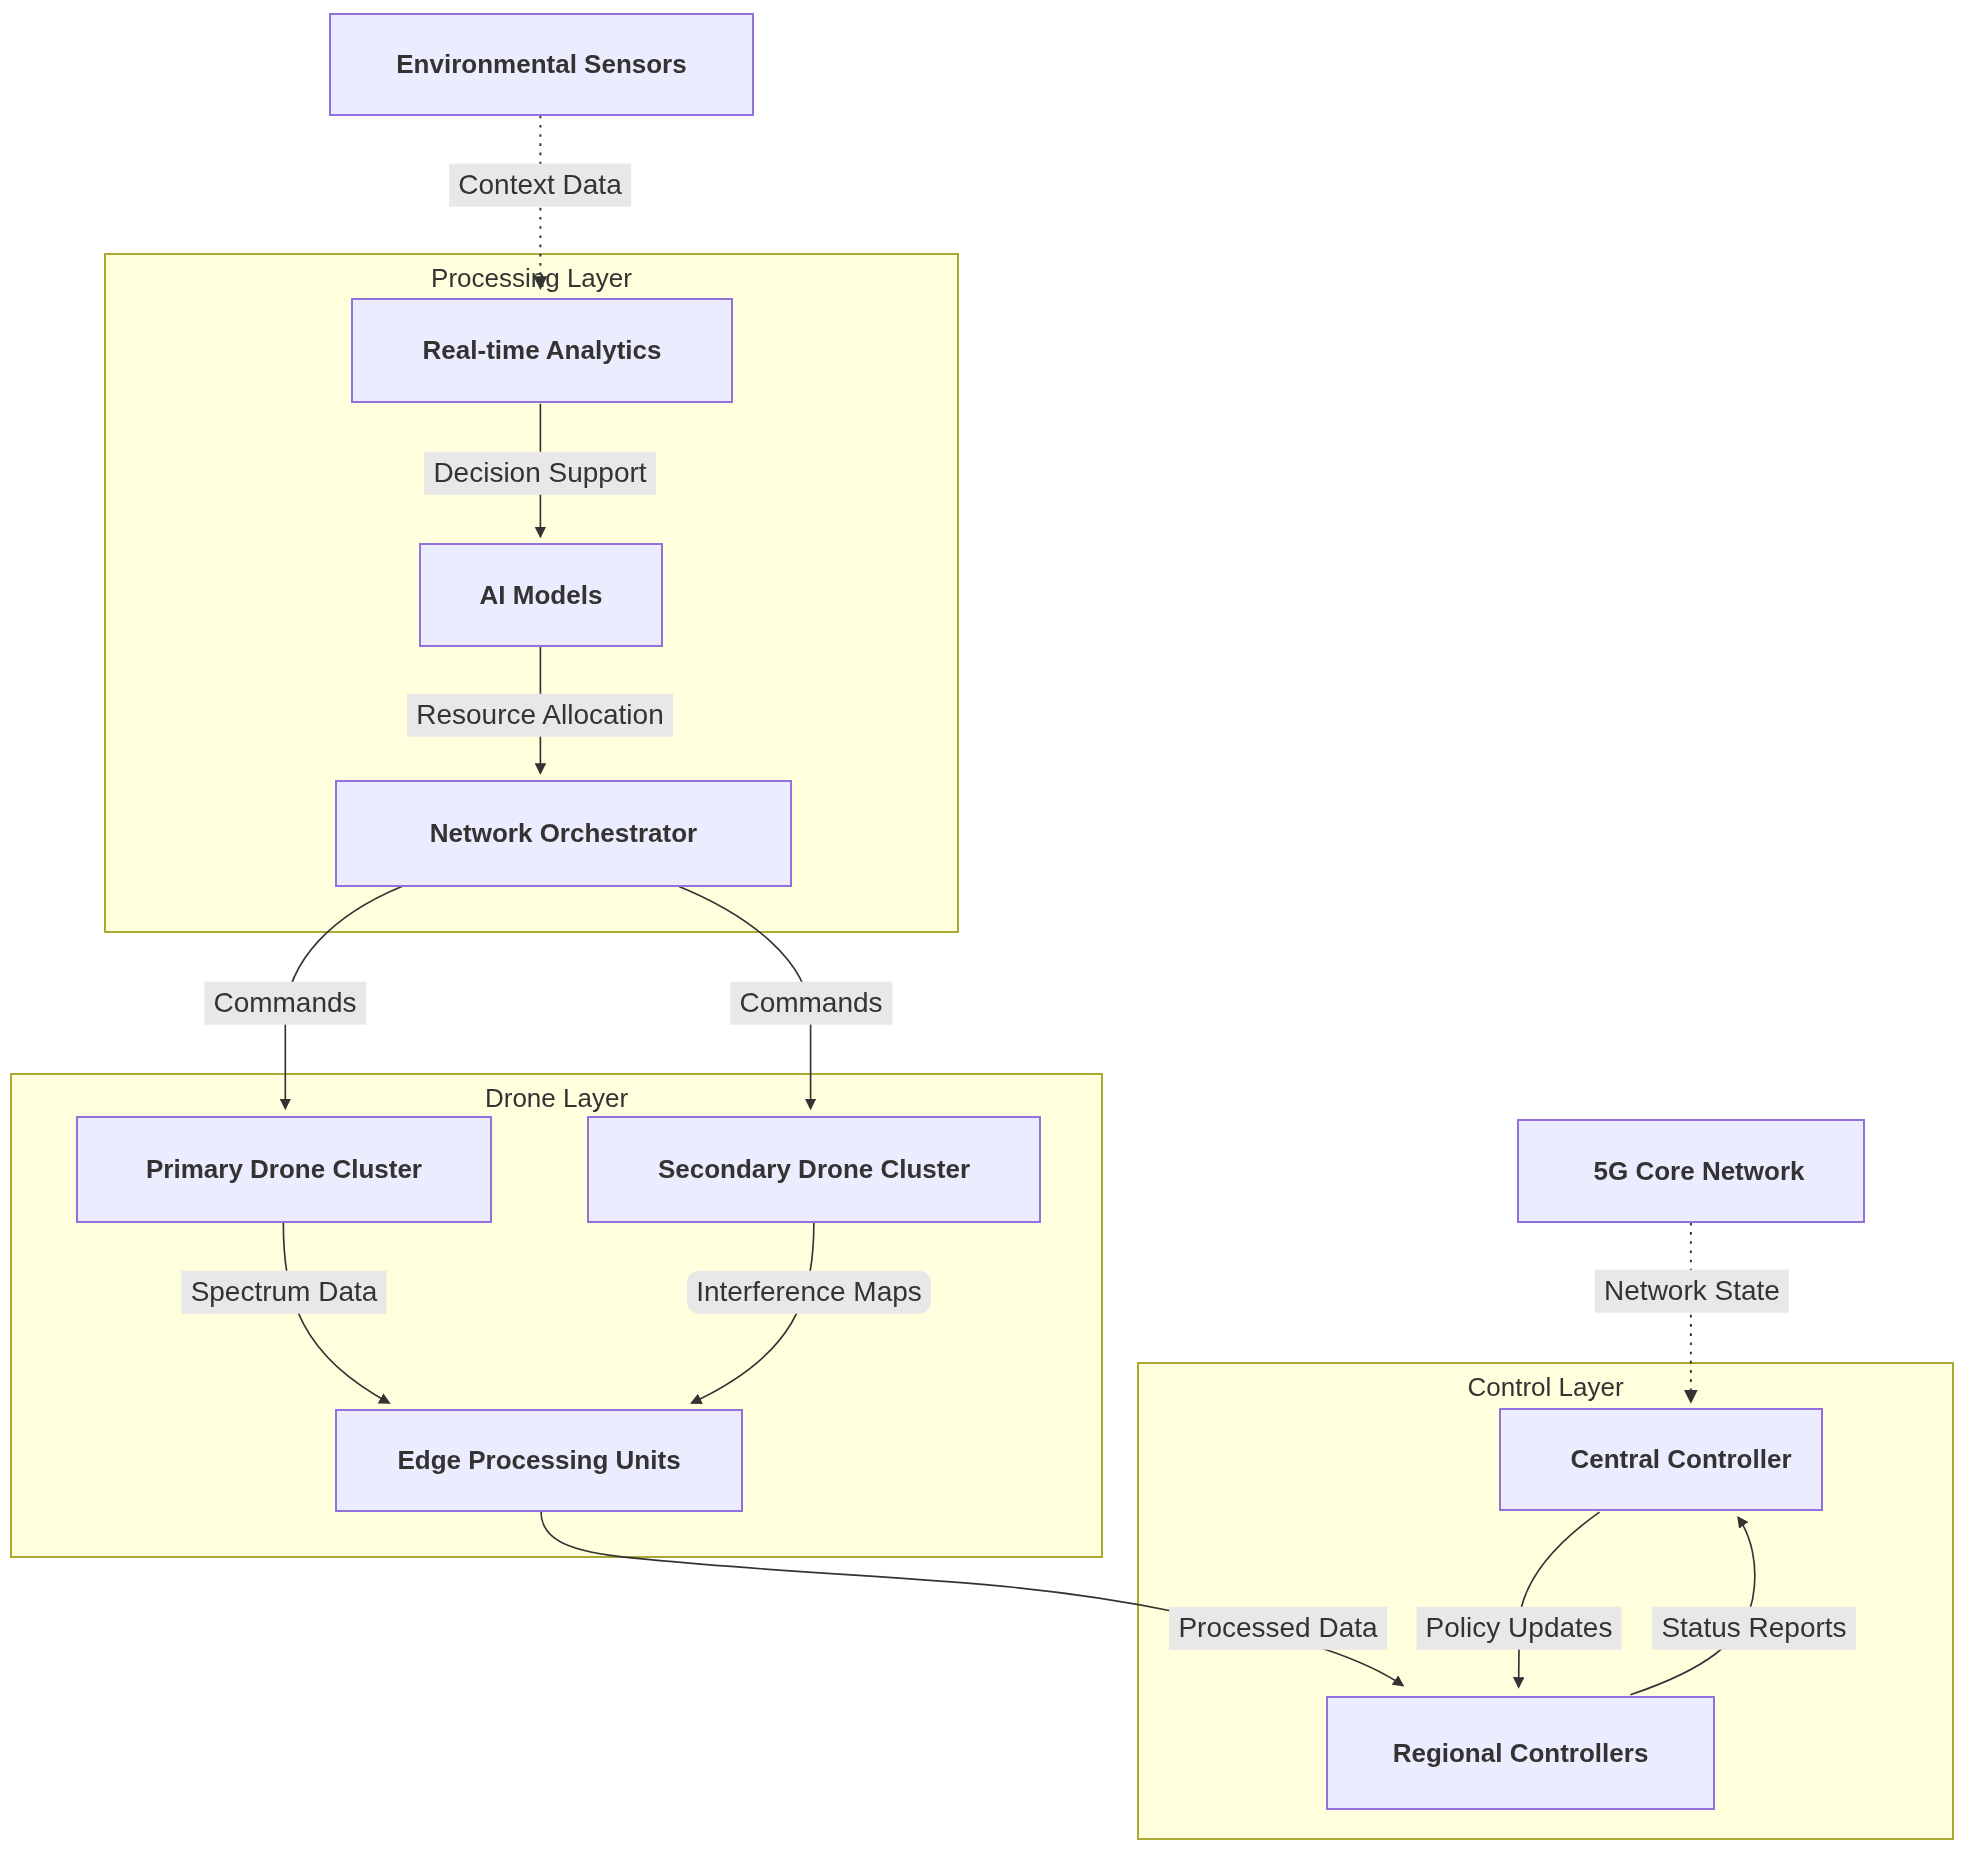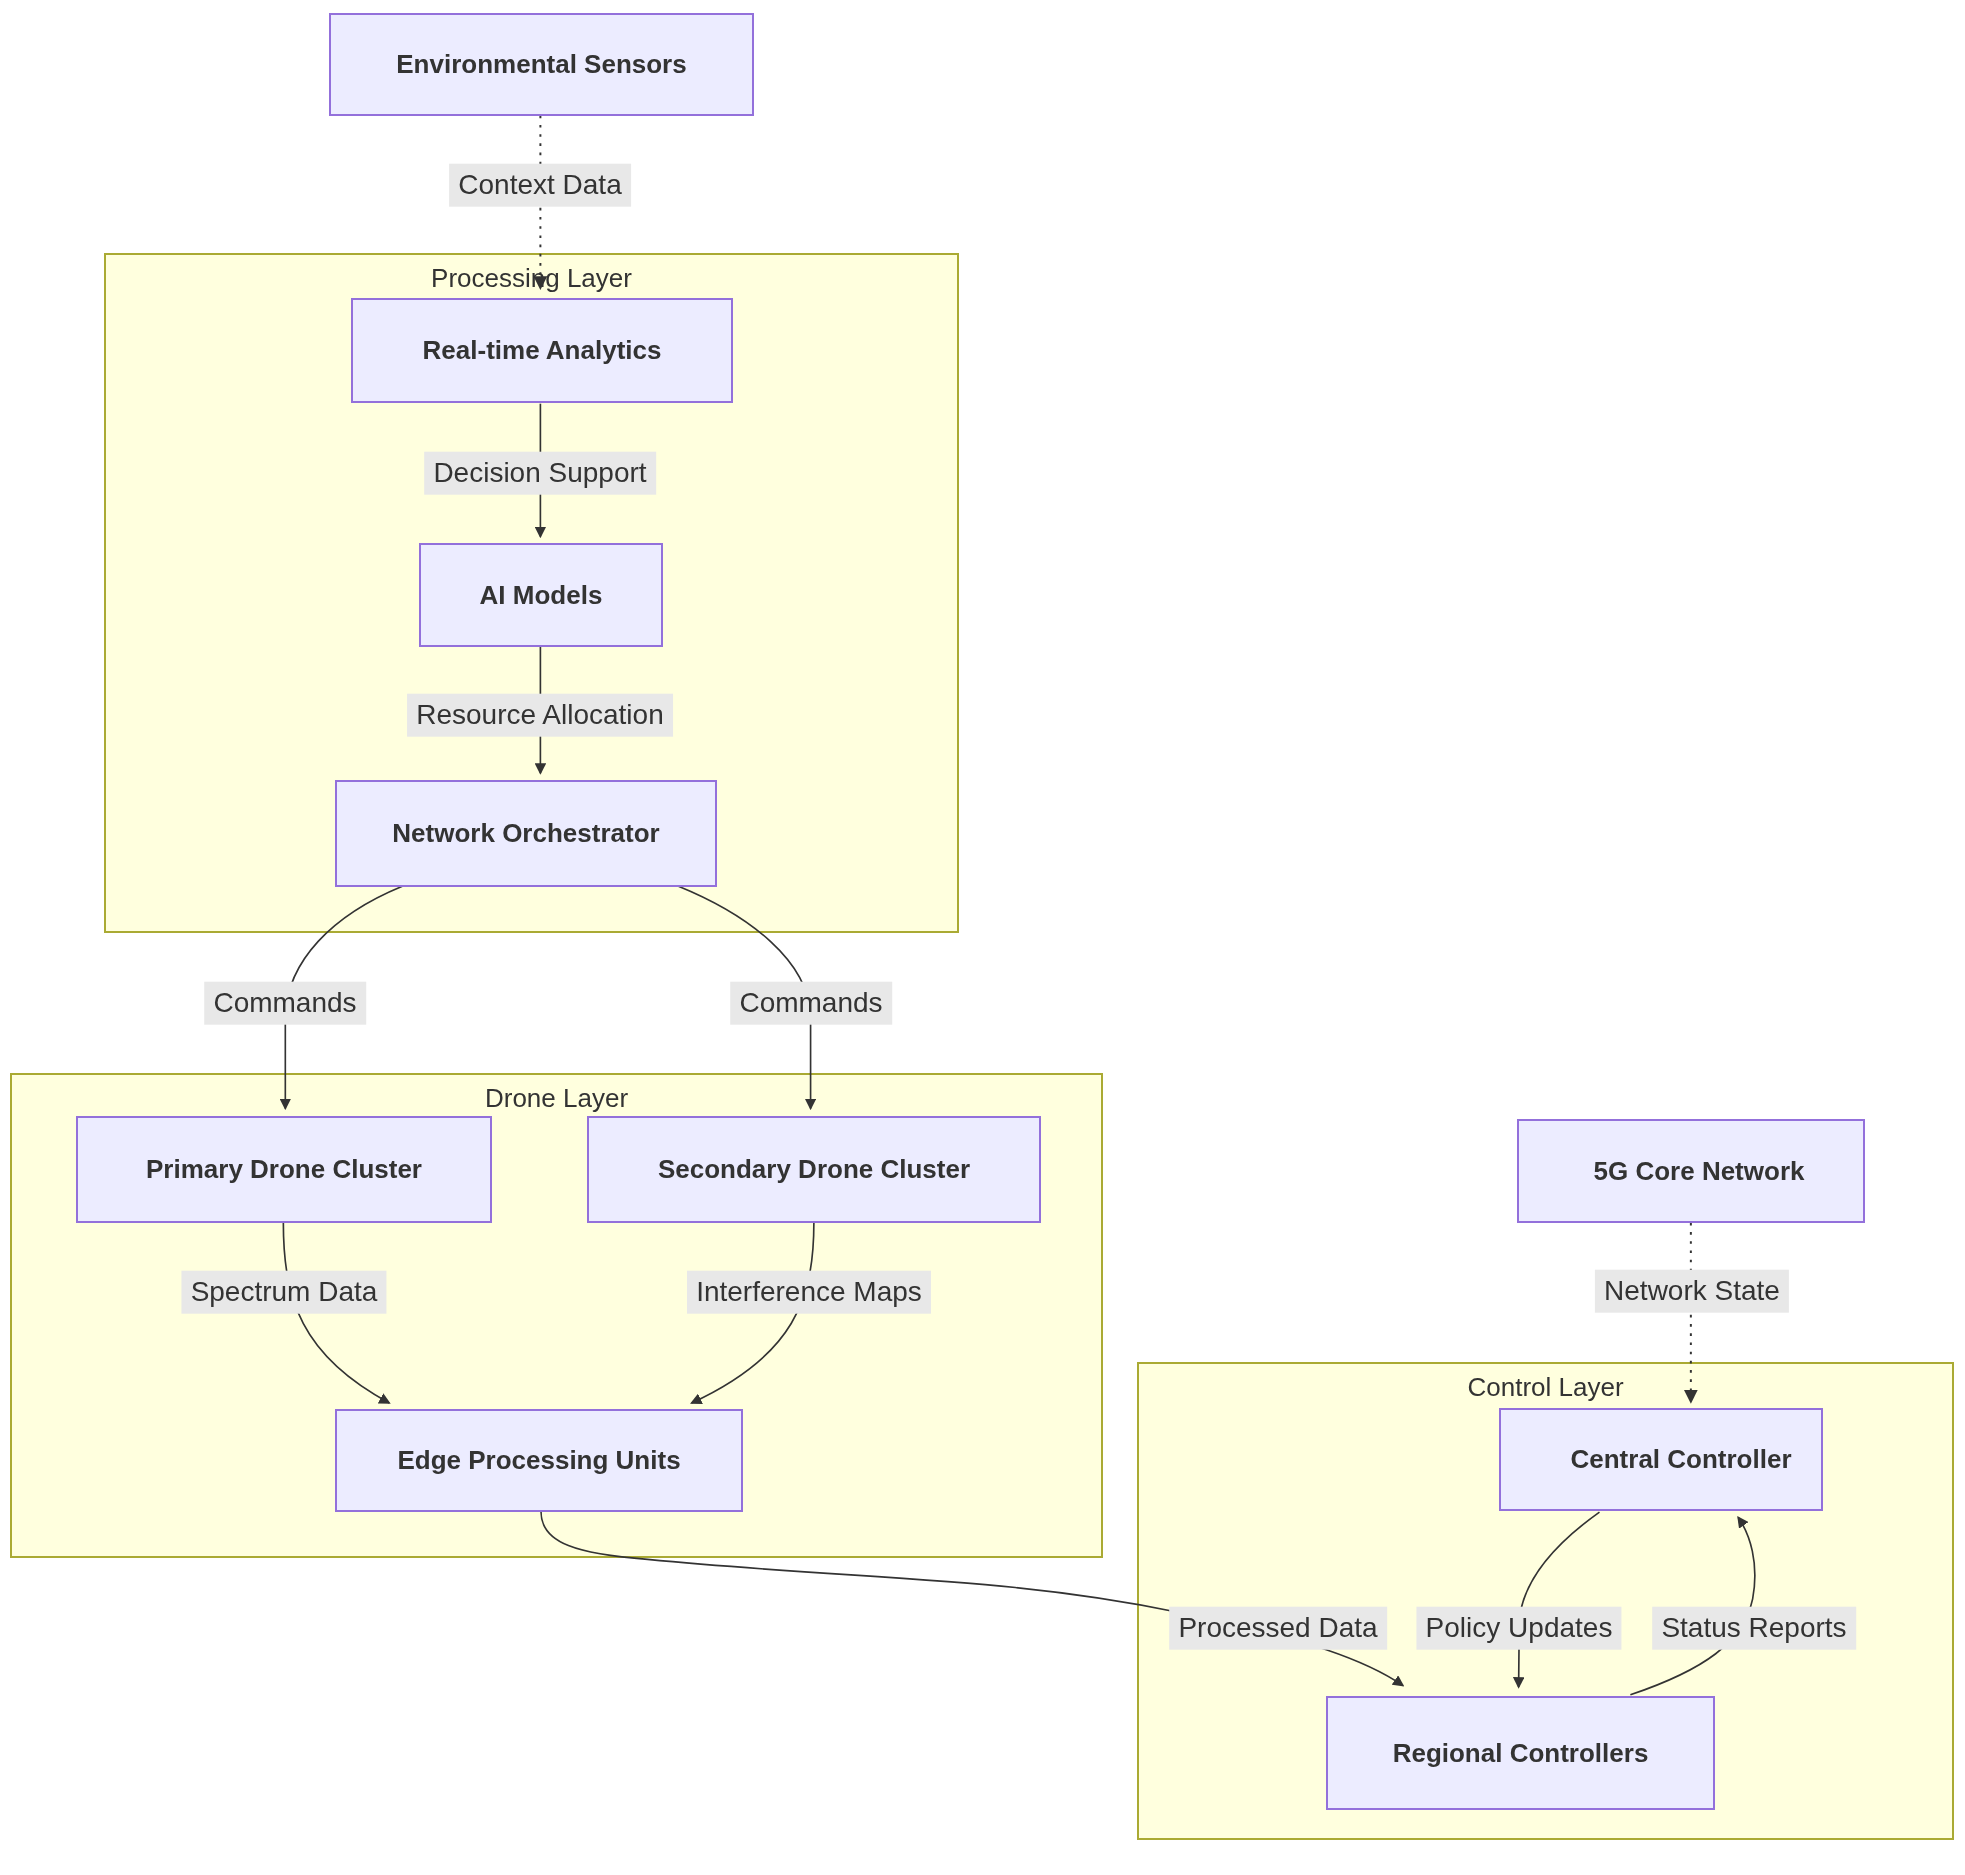--- a/index.html
+++ b/index.html
@@ -123,21 +123,21 @@
   </div>
 
   <div class="node" style="left:351px;top:298px;width:382px;height:105px;">
     <span>Real-time Analytics</span>
   </div>
 
   <div class="node" style="left:419px;top:543px;width:244px;height:104px;">
     <span>AI Models</span>
   </div>
 
-  <div class="node" style="left:335px;top:780px;width:382px;height:107px;">
+  <div class="node" style="left:335px;top:780px;width:457px;height:107px;">
     <span>Network Orchestrator</span>
   </div>
 
   <div class="node" style="left:76px;top:1116px;width:416px;height:107px;">
     <span>Primary Drone Cluster</span>
   </div>
 
   <div class="node" style="left:587px;top:1116px;width:454px;height:107px;">
     <span>Secondary Drone Cluster</span>
   </div>
@@ -163,21 +163,21 @@
   <div class="edge-label" style="left:540px;top:473px;">Decision Support</div>
 
   <div class="edge-label" style="left:540px;top:715px;">Resource Allocation</div>
 
   <div class="edge-label" style="left:285px;top:1003px;">Commands</div>
 
   <div class="edge-label" style="left:811px;top:1003px;">Commands</div>
 
   <div class="edge-label" style="left:284px;top:1292px;">Spectrum Data</div>
 
-  <div class="edge-label" style="left:809px;top:1292px;">Interference Maps</div>
+  <div class="edge-label" style="left:809px;top:1292px;border-radius:12px;">Interference Maps</div>
 
   <div class="edge-label" style="left:1692px;top:1291px;">Network State</div>
 
   <div class="edge-label" style="left:1278px;top:1628px;">Processed Data</div>
 
   <div class="edge-label" style="left:1519px;top:1628px;">Policy Updates</div>
 
   <div class="edge-label" style="left:1754px;top:1628px;">Status Reports</div>
 
 </div>

